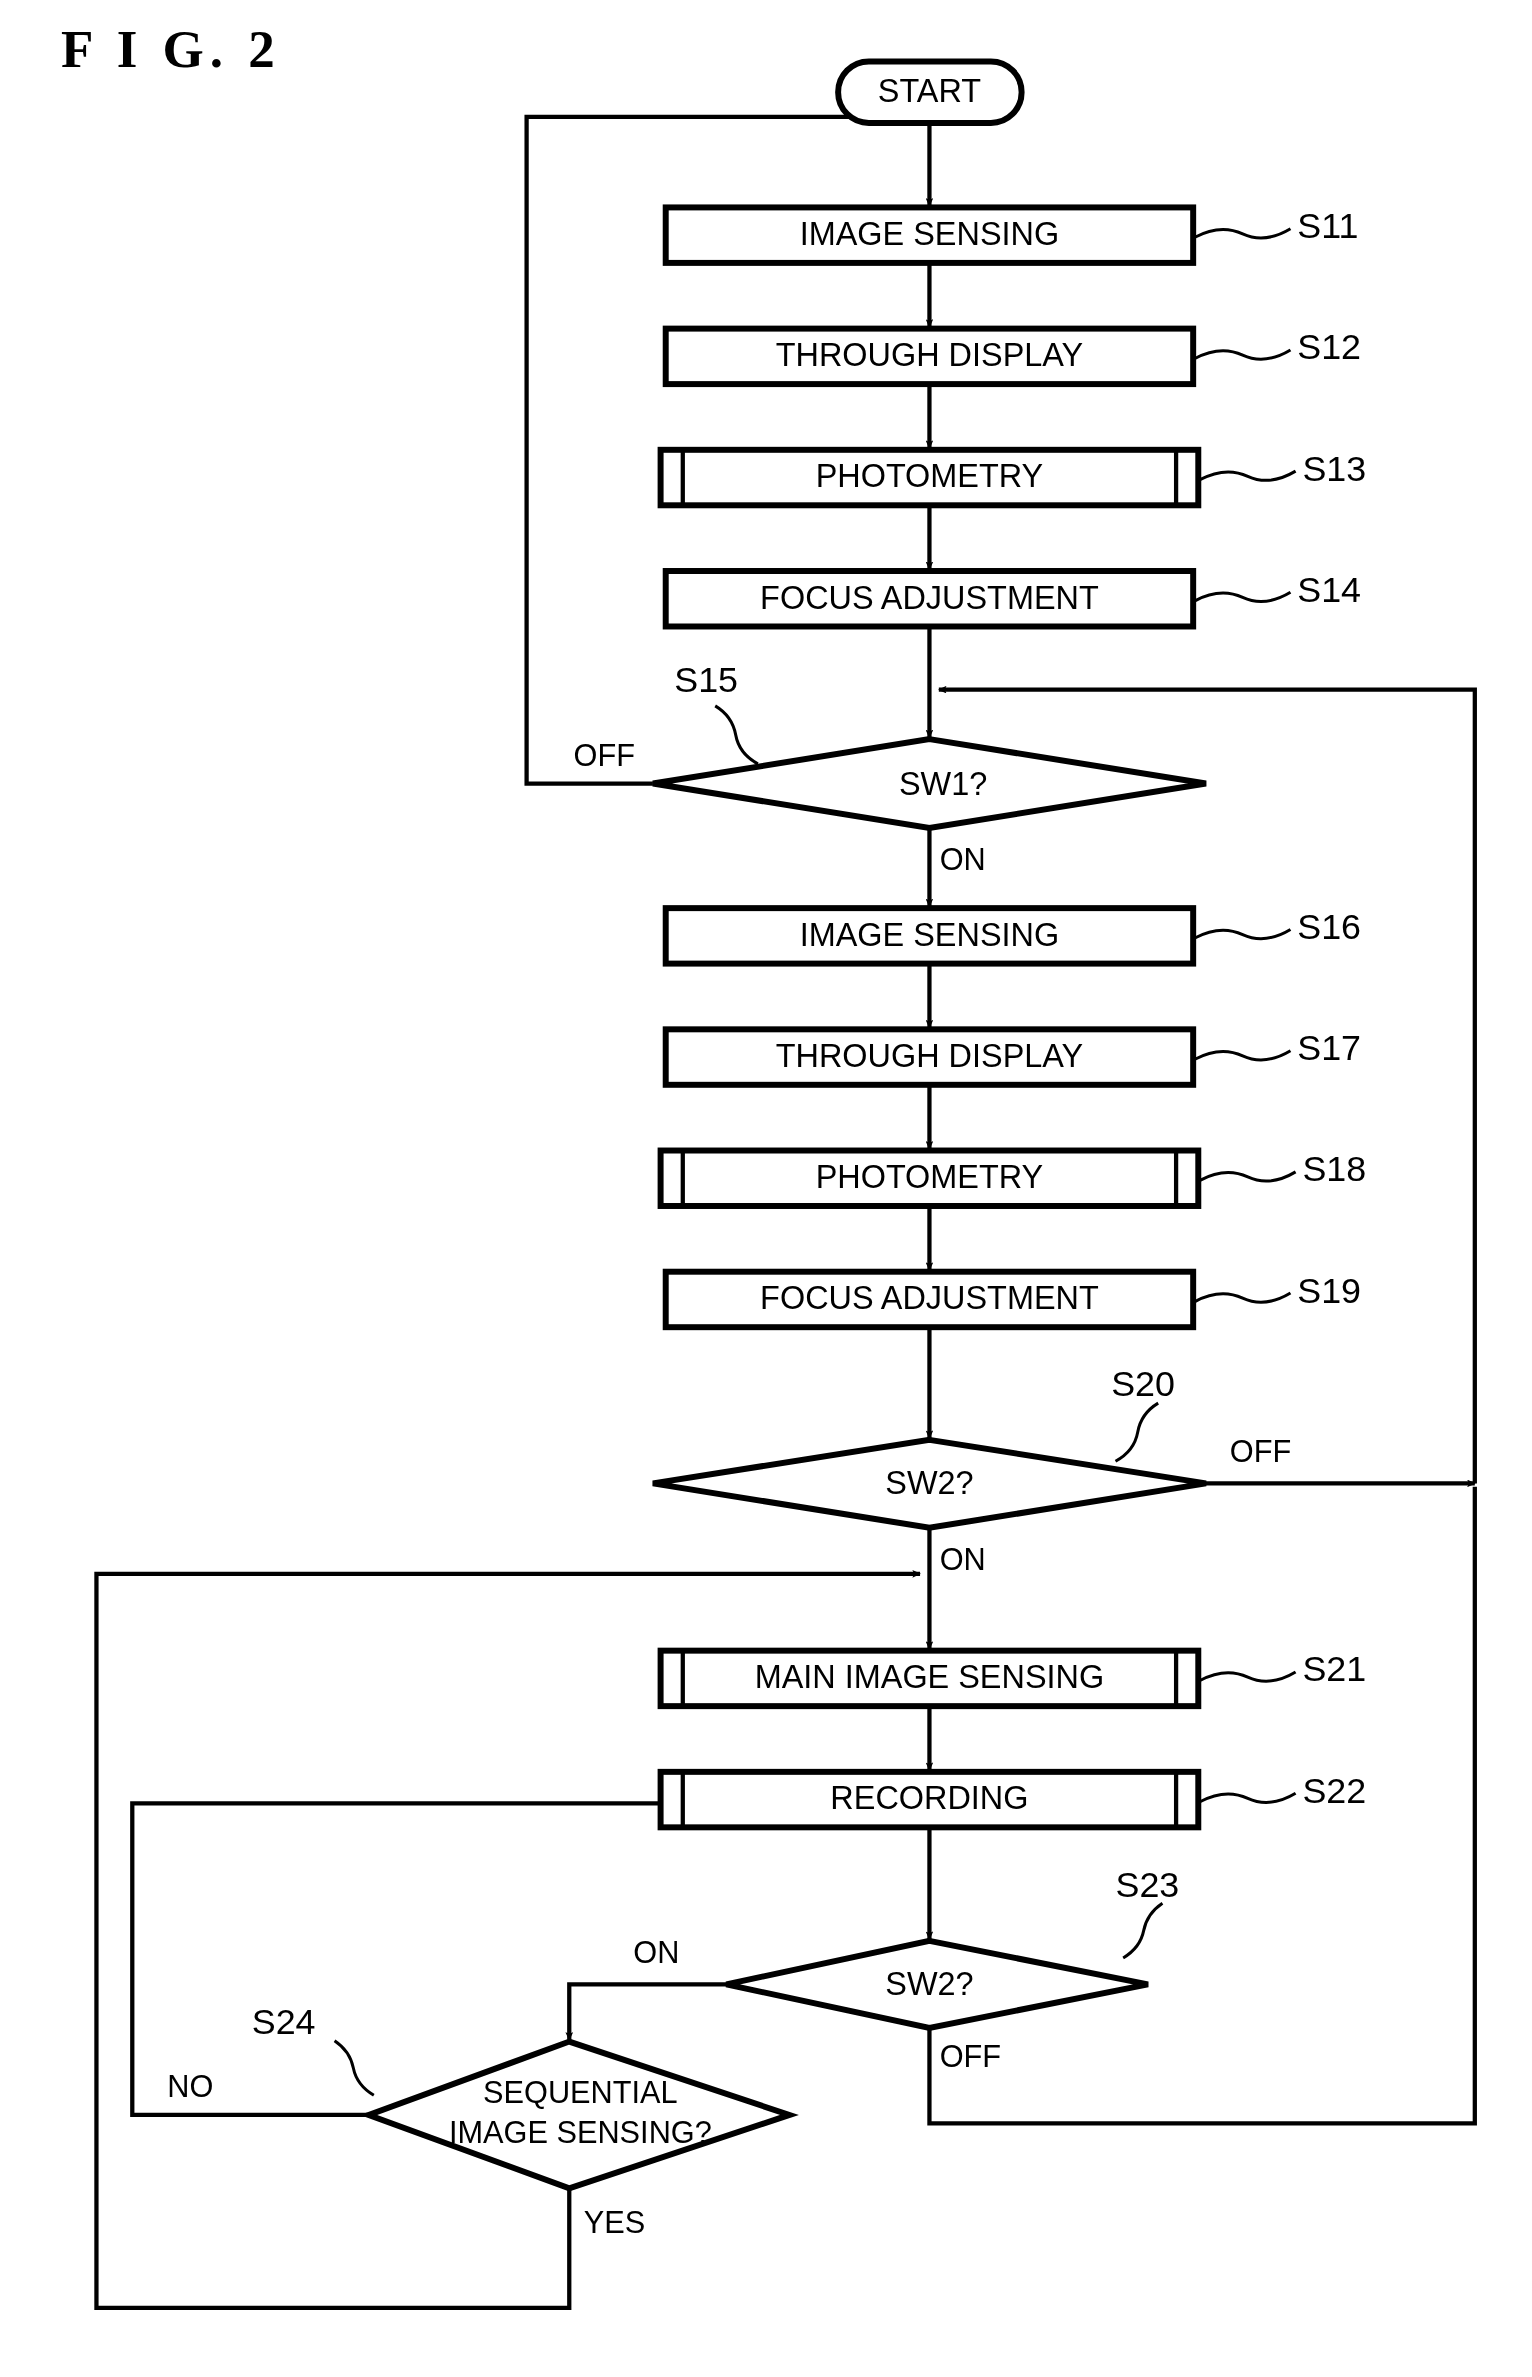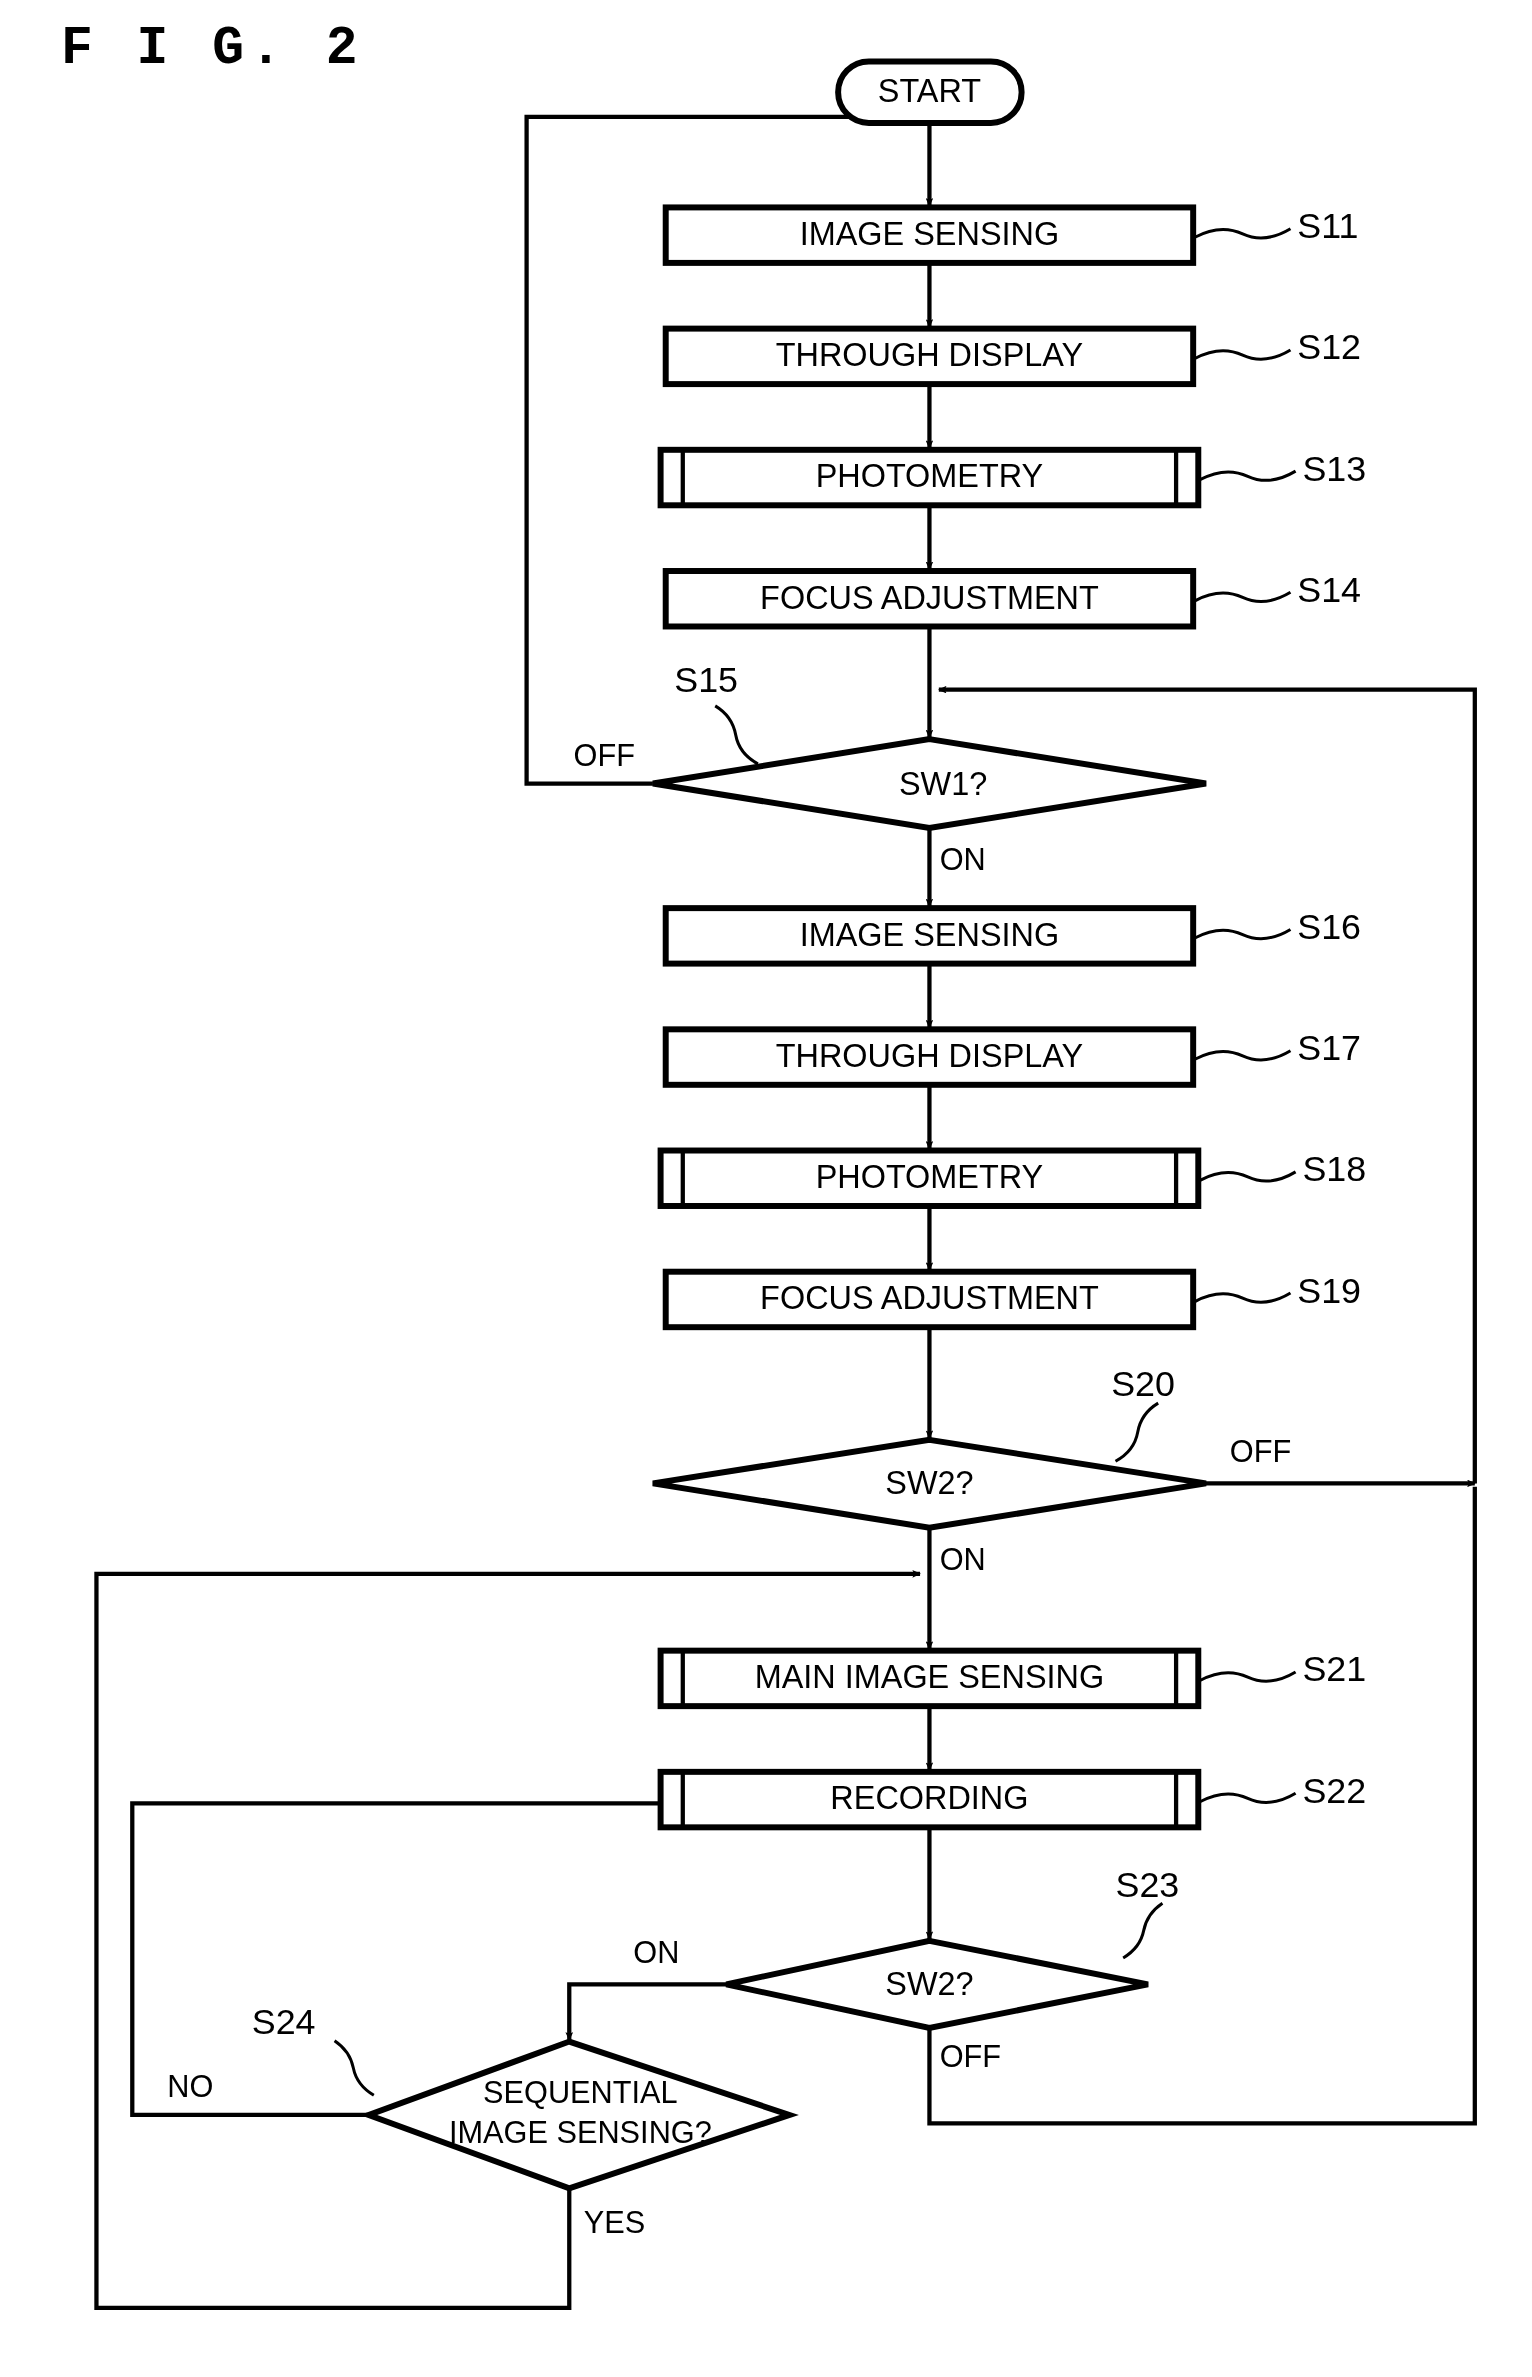--- a/index.html
+++ b/index.html
@@ -16,21 +16,21 @@
     color: #000000;
     overflow: hidden;
   }
   #figure-title {
     position: absolute;
     left: 61px;
     top: 19px;
     font-size: 53px;
     font-weight: bold;
     letter-spacing: 6px;
-    font-family: Liberation Mono, monospace;
+    font-family: Liberation Serif, serif;
     white-space: nowrap;
   }
   #flow-svg {
     position: absolute;
     left: 0;
     top: 0;
     width: 1532px;
     height: 2377px;
     display: block;
   }

